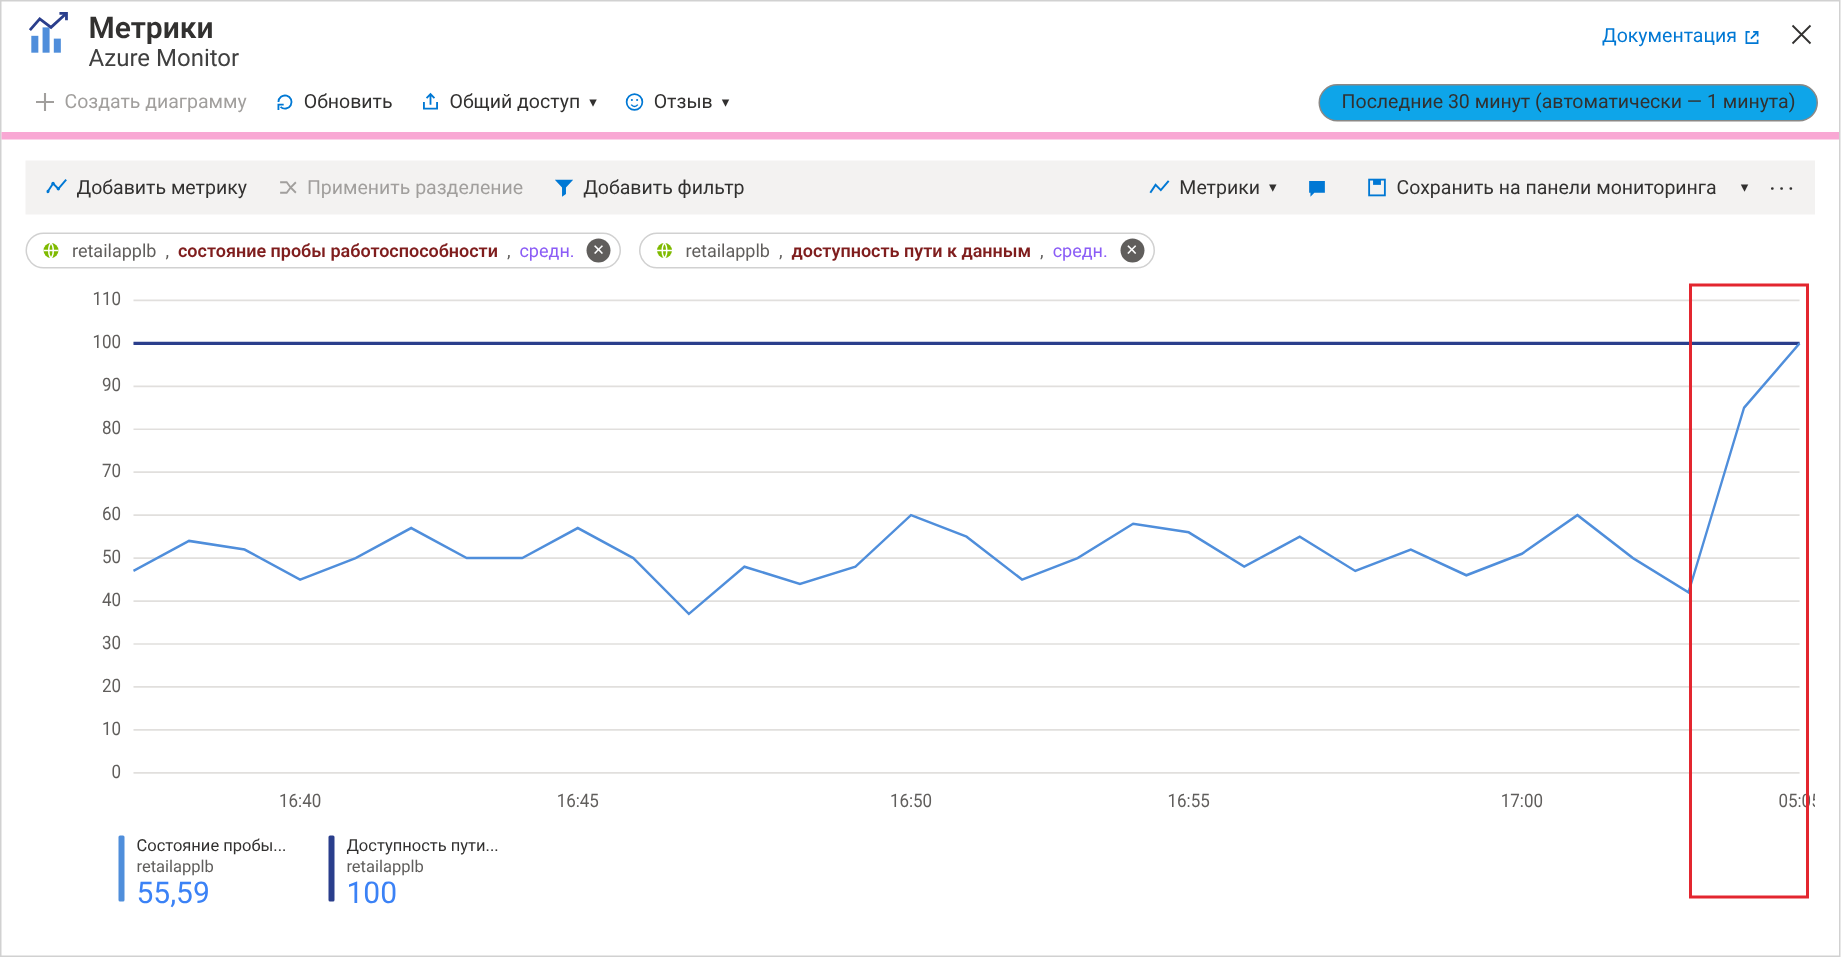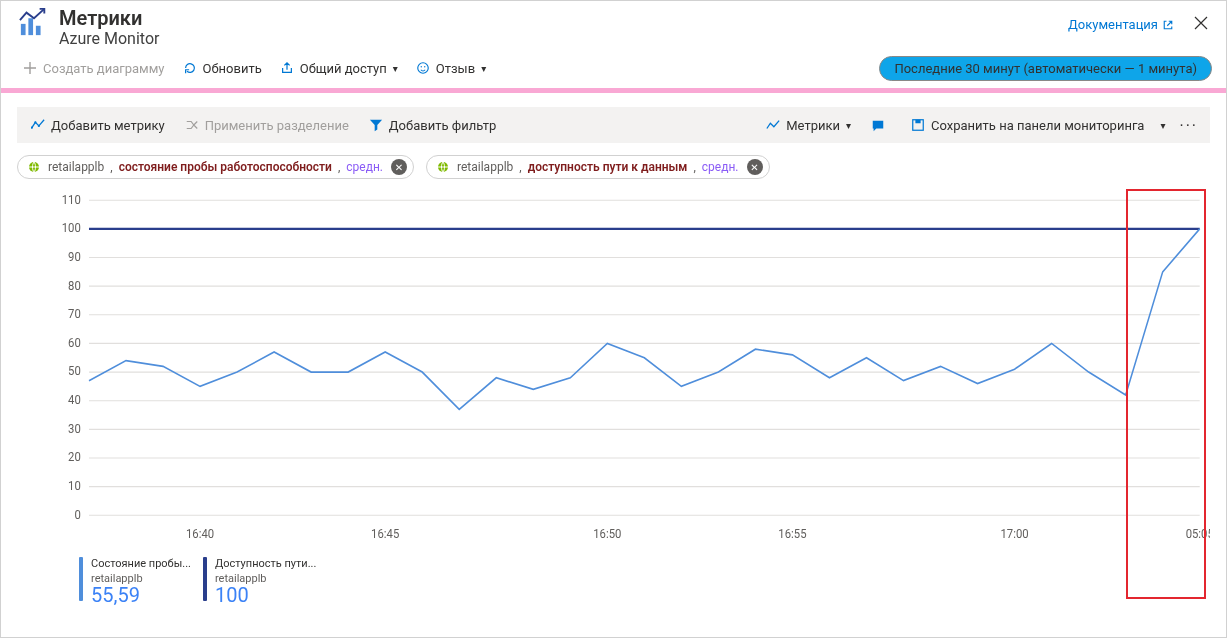--- a/index.html
+++ b/index.html
@@ -82,21 +82,21 @@
   .pill .x { width:16px; height:16px; border-radius:50%; background:#605e5c; color:#fff; display:inline-flex; align-items:center; justify-content:center; font-size:10px; margin-left:2px; }
 
   .chart-area { flex:1; position:relative; padding: 0 0 0 0; }
   svg.chart { width:100%; height:360px; display:block; }
   .ytick text { font-size:11px; fill:#605e5c; }
   .ytick line { stroke:#e1dfdd; stroke-width:1; }
   .xtick text { font-size:11px; fill:#605e5c; }
   .series1 { stroke:#2a3e8c; stroke-width:2; fill:none; }
   .series2 { stroke:#4f8edb; stroke-width:1.5; fill:none; }
 
-  .legend { display:flex; gap:12px; padding: 8px 0 0 62px; }
+  .legend { display:flex; gap:28px; padding: 8px 0 0 62px; }
   .legend-item { display:flex; gap:8px; }
   .legend-bar { width:4px; height:44px; border-radius:1px; }
   .legend-bar.c1 { background:#2a3e8c; }
   .legend-bar.c2 { background:#4f8edb; }
   .legend-text .t { font-size:11px; color:#323130; white-space:nowrap; overflow:hidden; text-overflow:ellipsis; max-width:110px; display:block;}
   .legend-text .r { font-size:11px; color:#605e5c; }
   .legend-text .v { font-size:20px; color:#3b82f6; line-height:1;}
 
   .highlight-box {
     position:absolute; border:2px solid #e3262f;

